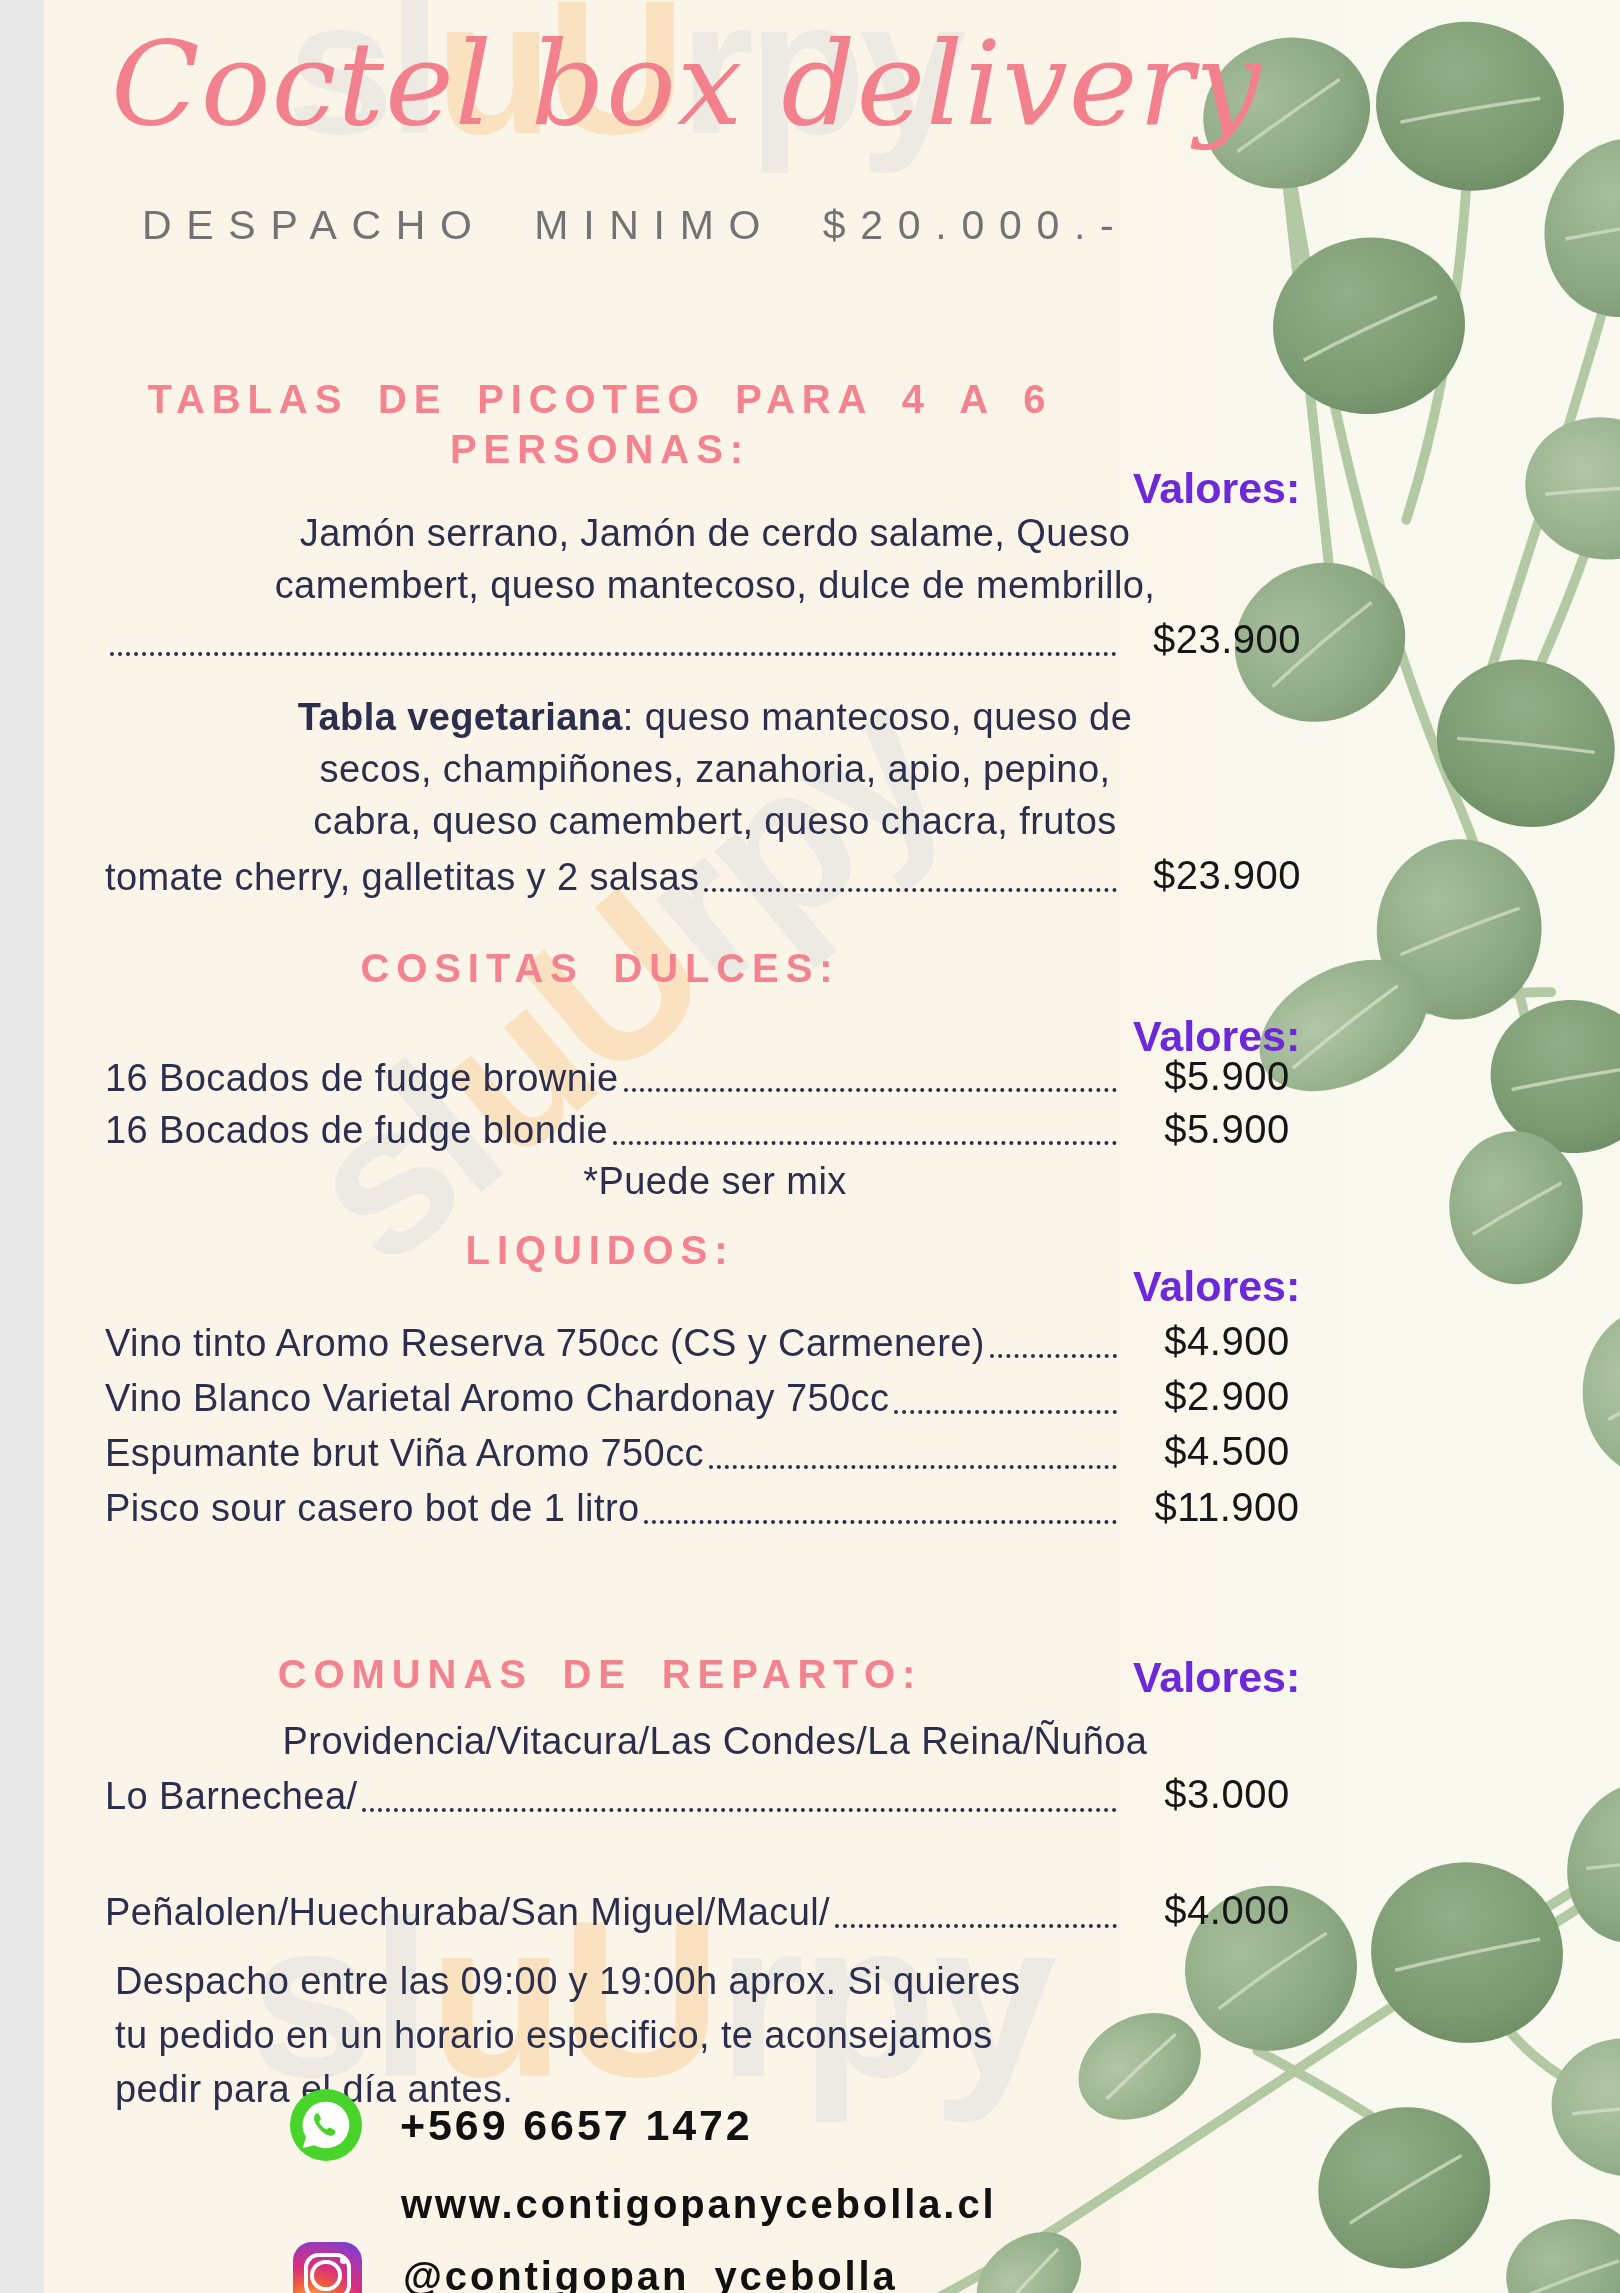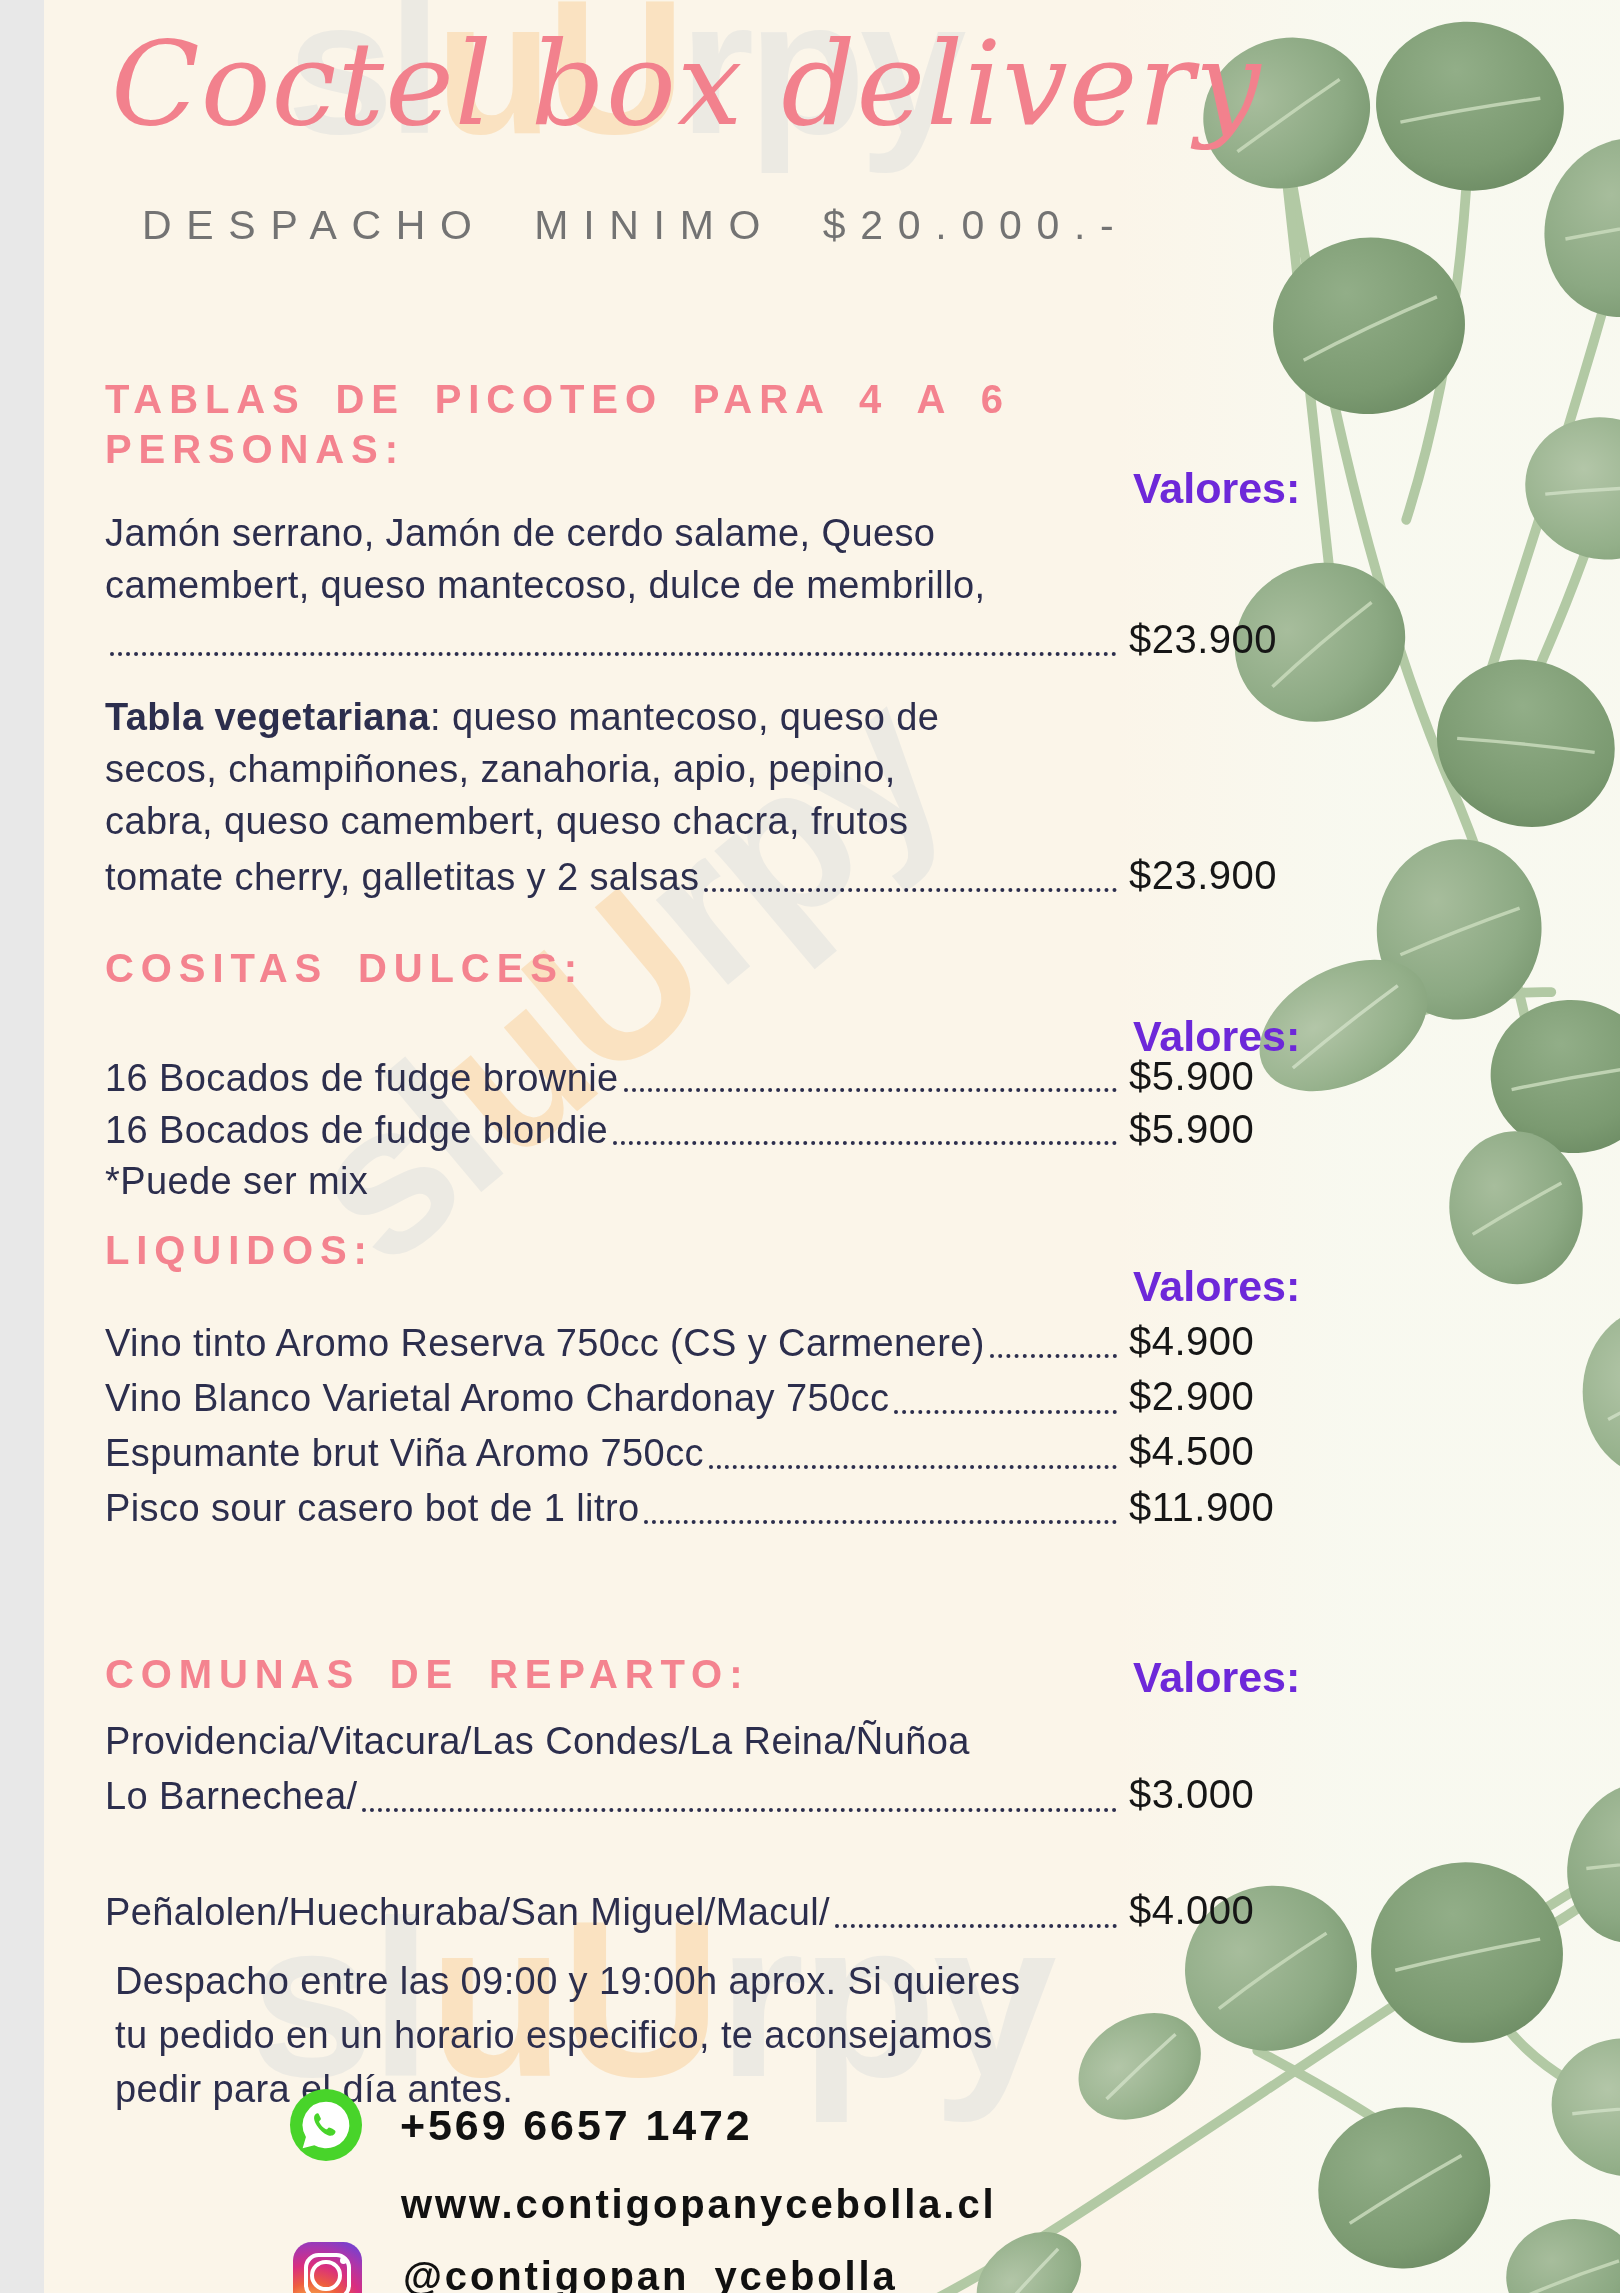--- a/index.html
+++ b/index.html
@@ -18,21 +18,21 @@
   .wash{position:absolute;top:0;right:0;width:549px;height:100%;z-index:1;
         background:linear-gradient(90deg,rgba(248,249,240,0),rgba(248,249,240,.95) 235px);}
   .leaves{position:absolute;inset:0;z-index:3;pointer-events:none;}
   
   .title{position:absolute;top:15.7px;left:67px;z-index:4;
          font-family:"DejaVu Serif",serif;font-style:italic;font-weight:400;
          font-size:116px;color:#F2818D;letter-spacing:1px;}
   .subtitle{position:absolute;top:202px;left:98px;width:1137px;z-index:4;
             font-size:41px;font-weight:500;color:#737373;letter-spacing:14.7px;word-spacing:21.6px;}
   
-  .section{position:absolute;left:61px;width:1220px;z-index:4;}
+  .section{position:absolute;left:61px;width:1220px;z-index:4;text-align:center;}
   #sec1{top:374px;} #sec2{top:943px;} #sec3{top:1225px;} #sec4{top:1649px;}
   .sec-heading{font-size:40px;font-weight:800;letter-spacing:6.9px;word-spacing:11.8px;
                color:#F4838F;max-width:990px;line-height:1.25;}
   .valores{position:absolute;left:1028px;font-size:43px;font-weight:600;color:#6d28d9;}
   #sec1 .valores{top:90px;} #sec2 .valores{top:69px;} #sec3 .valores{top:37px;} #sec4 .valores{top:3.9px;}
   #sec1 .items{margin-top:33px;} #sec2 .items{margin-top:57px;}
   #sec3 .items{margin-top:39px;} #sec4 .items{margin-top:15.7px;}
   .line,.row{font-size:38px;line-height:1.38;color:#2C2E4D;letter-spacing:0.4px;white-space:nowrap;}
   #sec2 .line,#sec2 .row{line-height:1.32;}
   .row{display:flex;align-items:flex-end;}

